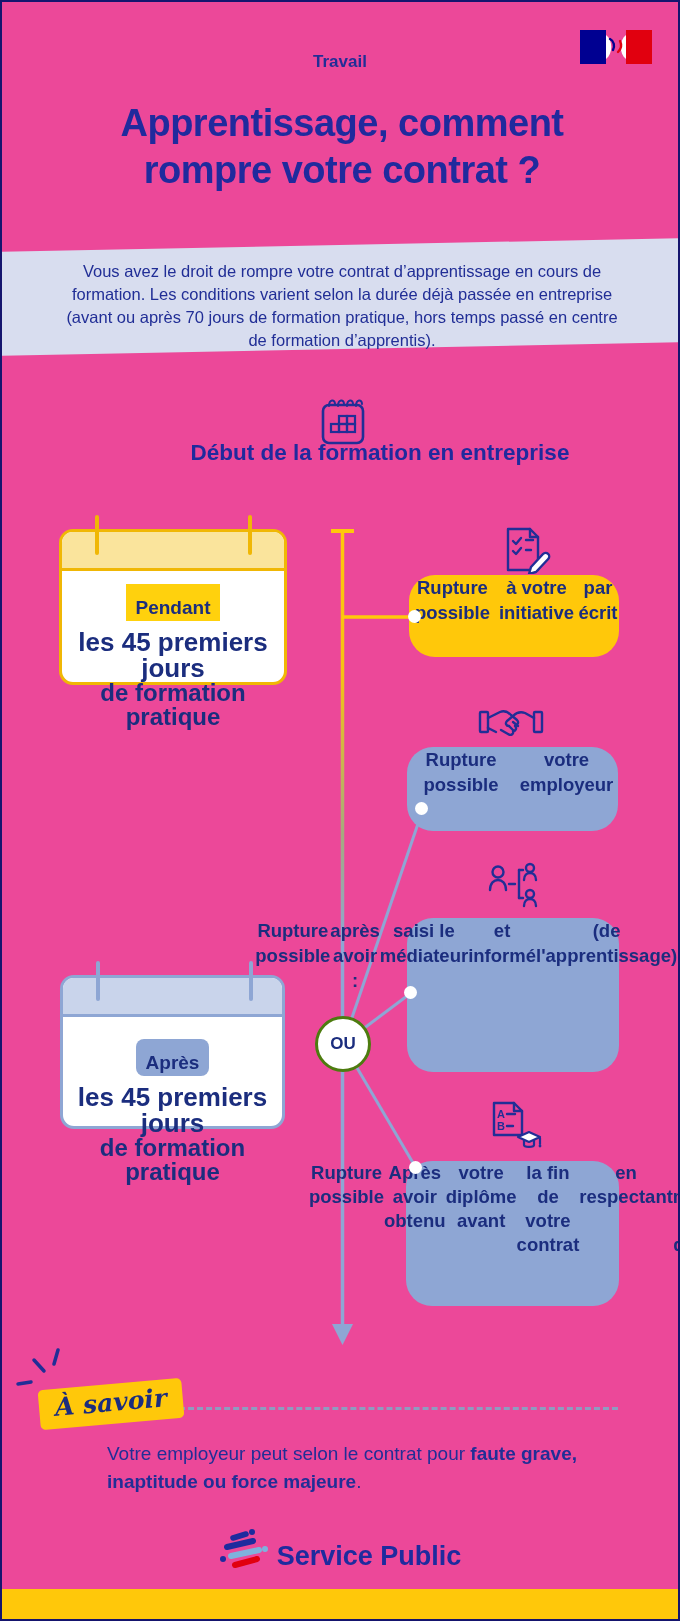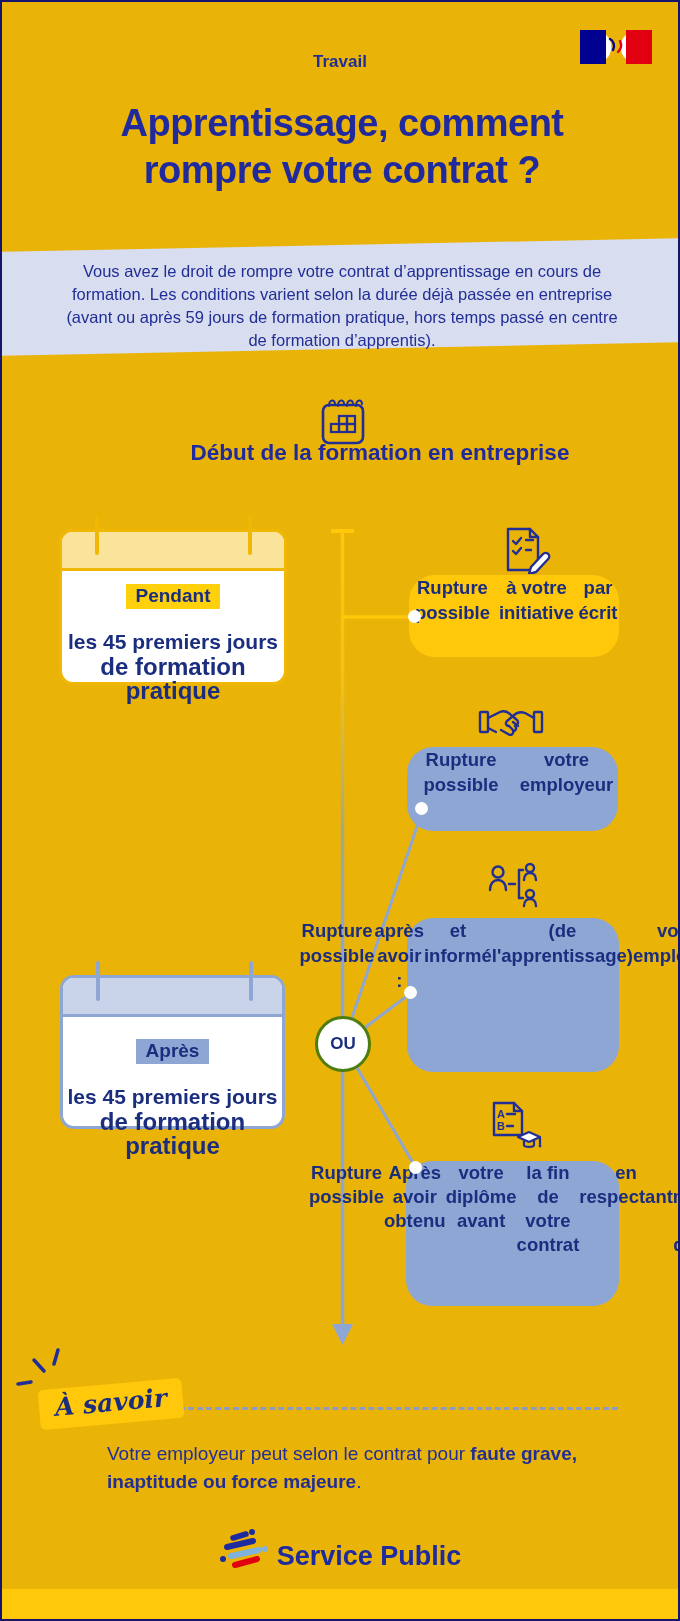--- a/index.html
+++ b/index.html
@@ -1,17 +1,17 @@
 <!DOCTYPE html>
 <html><head>
 <meta charset="utf-8">
 <style>
   html,body{margin:0;padding:0;background:#e8e8e8;}
   .page{
-    position:relative;width:680px;height:1621px;margin:0 auto;background:#eab308;
+    position:relative;width:680px;height:1621px;margin:0 auto;background:#ec4899;
     border:2px solid #15156e;box-sizing:border-box;overflow:hidden;
     font-family:"Liberation Sans","DejaVu Sans",sans-serif;color:#1b2d7e;
   }
   .abs{position:absolute;}
   
   .ministry{top:50px;left:0;width:100%;text-align:center;font-size:17px;font-weight:bold;color:#212e96;}
   .title{top:98px;left:60px;width:560px;text-align:center;font-size:38px;line-height:47px;font-weight:bold;color:#202a9d;letter-spacing:-.5px;}
   
   .band{top:243px;left:-10px;width:700px;height:104px;background:#d8ddef;transform:rotate(-1.15deg);}
   .intro{top:258px;left:60px;width:560px;text-align:center;font-size:16.5px;line-height:23px;color:#212e96;}
@@ -24,24 +24,24 @@
   .cal-yellow{left:57px;top:527px;width:228px;height:156px;border:3px solid #f0b705;}
   .cal-blue{left:58px;top:973px;width:225px;height:154px;border:3px solid #8ea6d4;}
   .cal-band{height:36px;border-radius:10px 10px 0 0;}
   .cal-yellow .cal-band{background:#fae49c;border-bottom:3px solid #f0b705;}
   .cal-blue .cal-band{background:#c9d4eb;border-bottom:3px solid #8ea6d4;}
   .ring{position:absolute;top:-17px;width:4px;height:40px;border-radius:2px;}
   .cal-yellow .ring{background:#f0b705;}
   .cal-blue .ring{background:#8ea6d4;}
   .ring.r1{left:33px;} .ring.r2{left:186px;}
   .cal-body{padding-top:13px;font-weight:bold;color:#1b2d7e;}
-  .hl{display:inline-block;padding:1px 10px 2px;font-size:19px;font-weight:bold;}
+  .hl{display:inline-block;padding:13px 10px 2px;font-size:19px;font-weight:bold;}
   .hl-yellow{background:#ffd10d;}
-  .hl-blue{background:#8ea6d4;}
-  .cal-l1{font-size:21px;line-height:26px;margin-top:20px;}
+  .hl-blue{background:#8ea6d4;border-radius:8px;}
+  .cal-l1{font-size:26px;line-height:26px;margin-top:8px;}
   .cal-l2{font-size:24px;line-height:24px;}
   
   .opt{z-index:2;border-radius:26px;color:#1b2d7e;text-align:center;display:flex;flex-direction:row;justify-content:center;font-size:18.5px;font-weight:bold;}
   .opt-yellow{background:#ffc80a;}
   .opt-blue{background:#8ea6d4;}
   .opt0{left:407px;top:573px;width:210px;height:82px;line-height:25px;}
   .opt1{left:405px;top:745px;width:211px;height:84px;line-height:25px;}
   .opt2{left:405px;top:916px;width:212px;height:154px;line-height:25px;}
   .opt3{left:404px;top:1159px;width:213px;height:145px;line-height:24px;}
   .dot{z-index:3;width:13px;height:13px;border-radius:50%;background:#fff;}
@@ -73,21 +73,21 @@
     <rect x="46" y="0" width="26" height="34" fill="#e1000f"></rect>
     <path d="M26 5 c7 5 7 19 0 24 z" fill="#ffffff"></path>
     <path d="M46 5 c-7 5 -7 19 0 24 z" fill="#ffffff"></path>
     <path d="M30 9 c4 2 5 7 3 11" stroke="#000091" stroke-width="2.4" fill="none" stroke-linecap="round"></path>
     <path d="M40 11 c2 4 1 8 -2 11" stroke="#e1000f" stroke-width="2.4" fill="none" stroke-linecap="round"></path>
   </svg>
 
   <h1 class="abs title" style="margin:0">Apprentissage, comment rompre votre contrat ?</h1>
 
   <div class="abs band"></div>
-  <p class="abs intro" style="margin:0">Vous avez le droit de rompre votre contrat d’apprentissage en cours de formation. Les conditions varient selon la durée déjà passée en entreprise (avant ou après 59 jours de formation pratique, hors temps passé en centre de formation d’apprentis).</p>
+  <p class="abs intro" style="margin:0">Vous avez le droit de rompre votre contrat d’apprentissage en cours de formation. Les conditions varient selon la durée déjà passée en entreprise (avant ou après 70 jours de formation pratique, hors temps passé en centre de formation d’apprentis).</p>
 
   <svg class="abs icon" style="left:319px;top:394px" width="44" height="50" viewBox="0 0 44 50">
     <rect x="2" y="9" width="40" height="38" rx="6" fill="none" stroke="#212e96" stroke-width="2.6"></rect>
     <path d="M8 10 C8 3, 14 3, 14 8 M17 10 C17 3, 23 3, 23 8 M26 10 C26 3, 32 3, 32 8 M35 10 C35 3, 41 3, 41 8" fill="none" stroke="#212e96" stroke-width="2" stroke-linecap="round"></path>
     <g fill="none" stroke="#212e96" stroke-width="2.2">
       <rect x="18" y="20" width="8" height="8"></rect>
         <rect x="26" y="20" width="8" height="8"></rect>
       <rect x="10" y="28" width="8" height="8"></rect>
         <rect x="18" y="28" width="8" height="8"></rect>
         <rect x="26" y="28" width="8" height="8"></rect>
@@ -181,20 +181,21 @@
       <path d="M31 38 h4"></path>
       <circle cx="42" cy="8" r="4"></circle>
       <path d="M36 20 c0 -5 3 -7 6 -7 s6 2 6 7"></path>
       <circle cx="42" cy="34" r="4"></circle>
       <path d="M36 46 c0 -5 3 -7 6 -7 s6 2 6 7"></path>
     </g>
   </svg>
   <div class="abs opt opt-blue opt2">
     <div>Rupture possible</div>
     <div>après avoir :</div>
+    <div>saisi le médiateur</div>
     <div>et informé</div>
     <div>(de l'apprentissage)</div>
     <div>votre employeur</div>
   </div>
   <div class="abs dot" style="left:402px;top:984px"></div>
 
   <svg class="abs icon" style="left:486px;top:1099px" width="54" height="50" viewBox="0 0 54 50">
     <g fill="none" stroke="#212e96" stroke-width="2.4" stroke-linejoin="round" stroke-linecap="round">
       <path d="M6 2 h20 l8 8 v24 h-28 z"></path>
       <path d="M26 2 v8 h8"></path>

